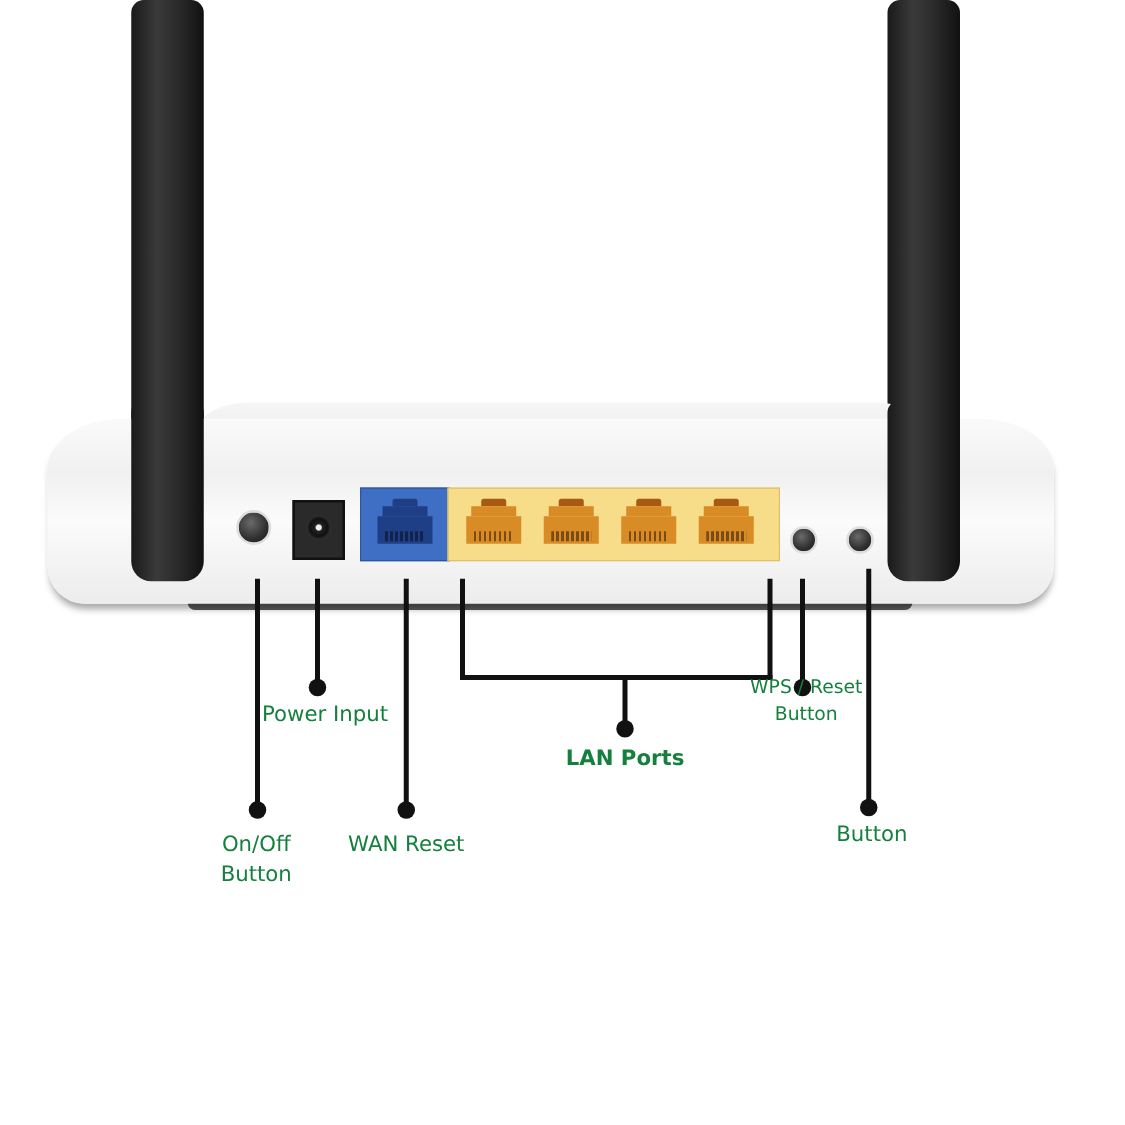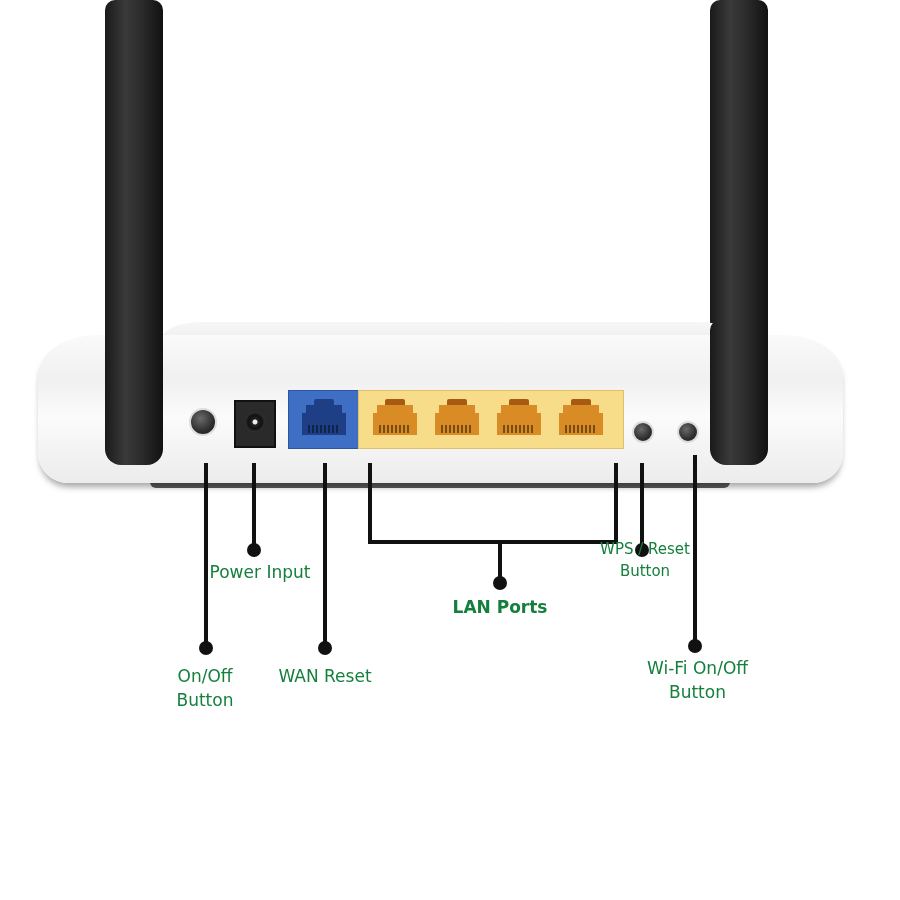--- a/index.html
+++ b/index.html
@@ -129,15 +129,14 @@
   <div>WAN Reset</div>
 </div>
 <div class="abs label" style="left:440px; top:595px; width:120px;font-weight:bold;">
   <div>LAN Ports</div>
 </div>
 <div class="abs label" style="left:585px; top:538px; width:120px; font-size:15px; line-height:22px;">
   <div>WPS / Reset</div>
   <div>Button</div>
 </div>
 <div class="abs label" style="left:630px; top:656px; width:135px;">
-  <div>Wi-Fi On/Off</div>
   <div>Button</div>
 </div>
 
 </body></html>

